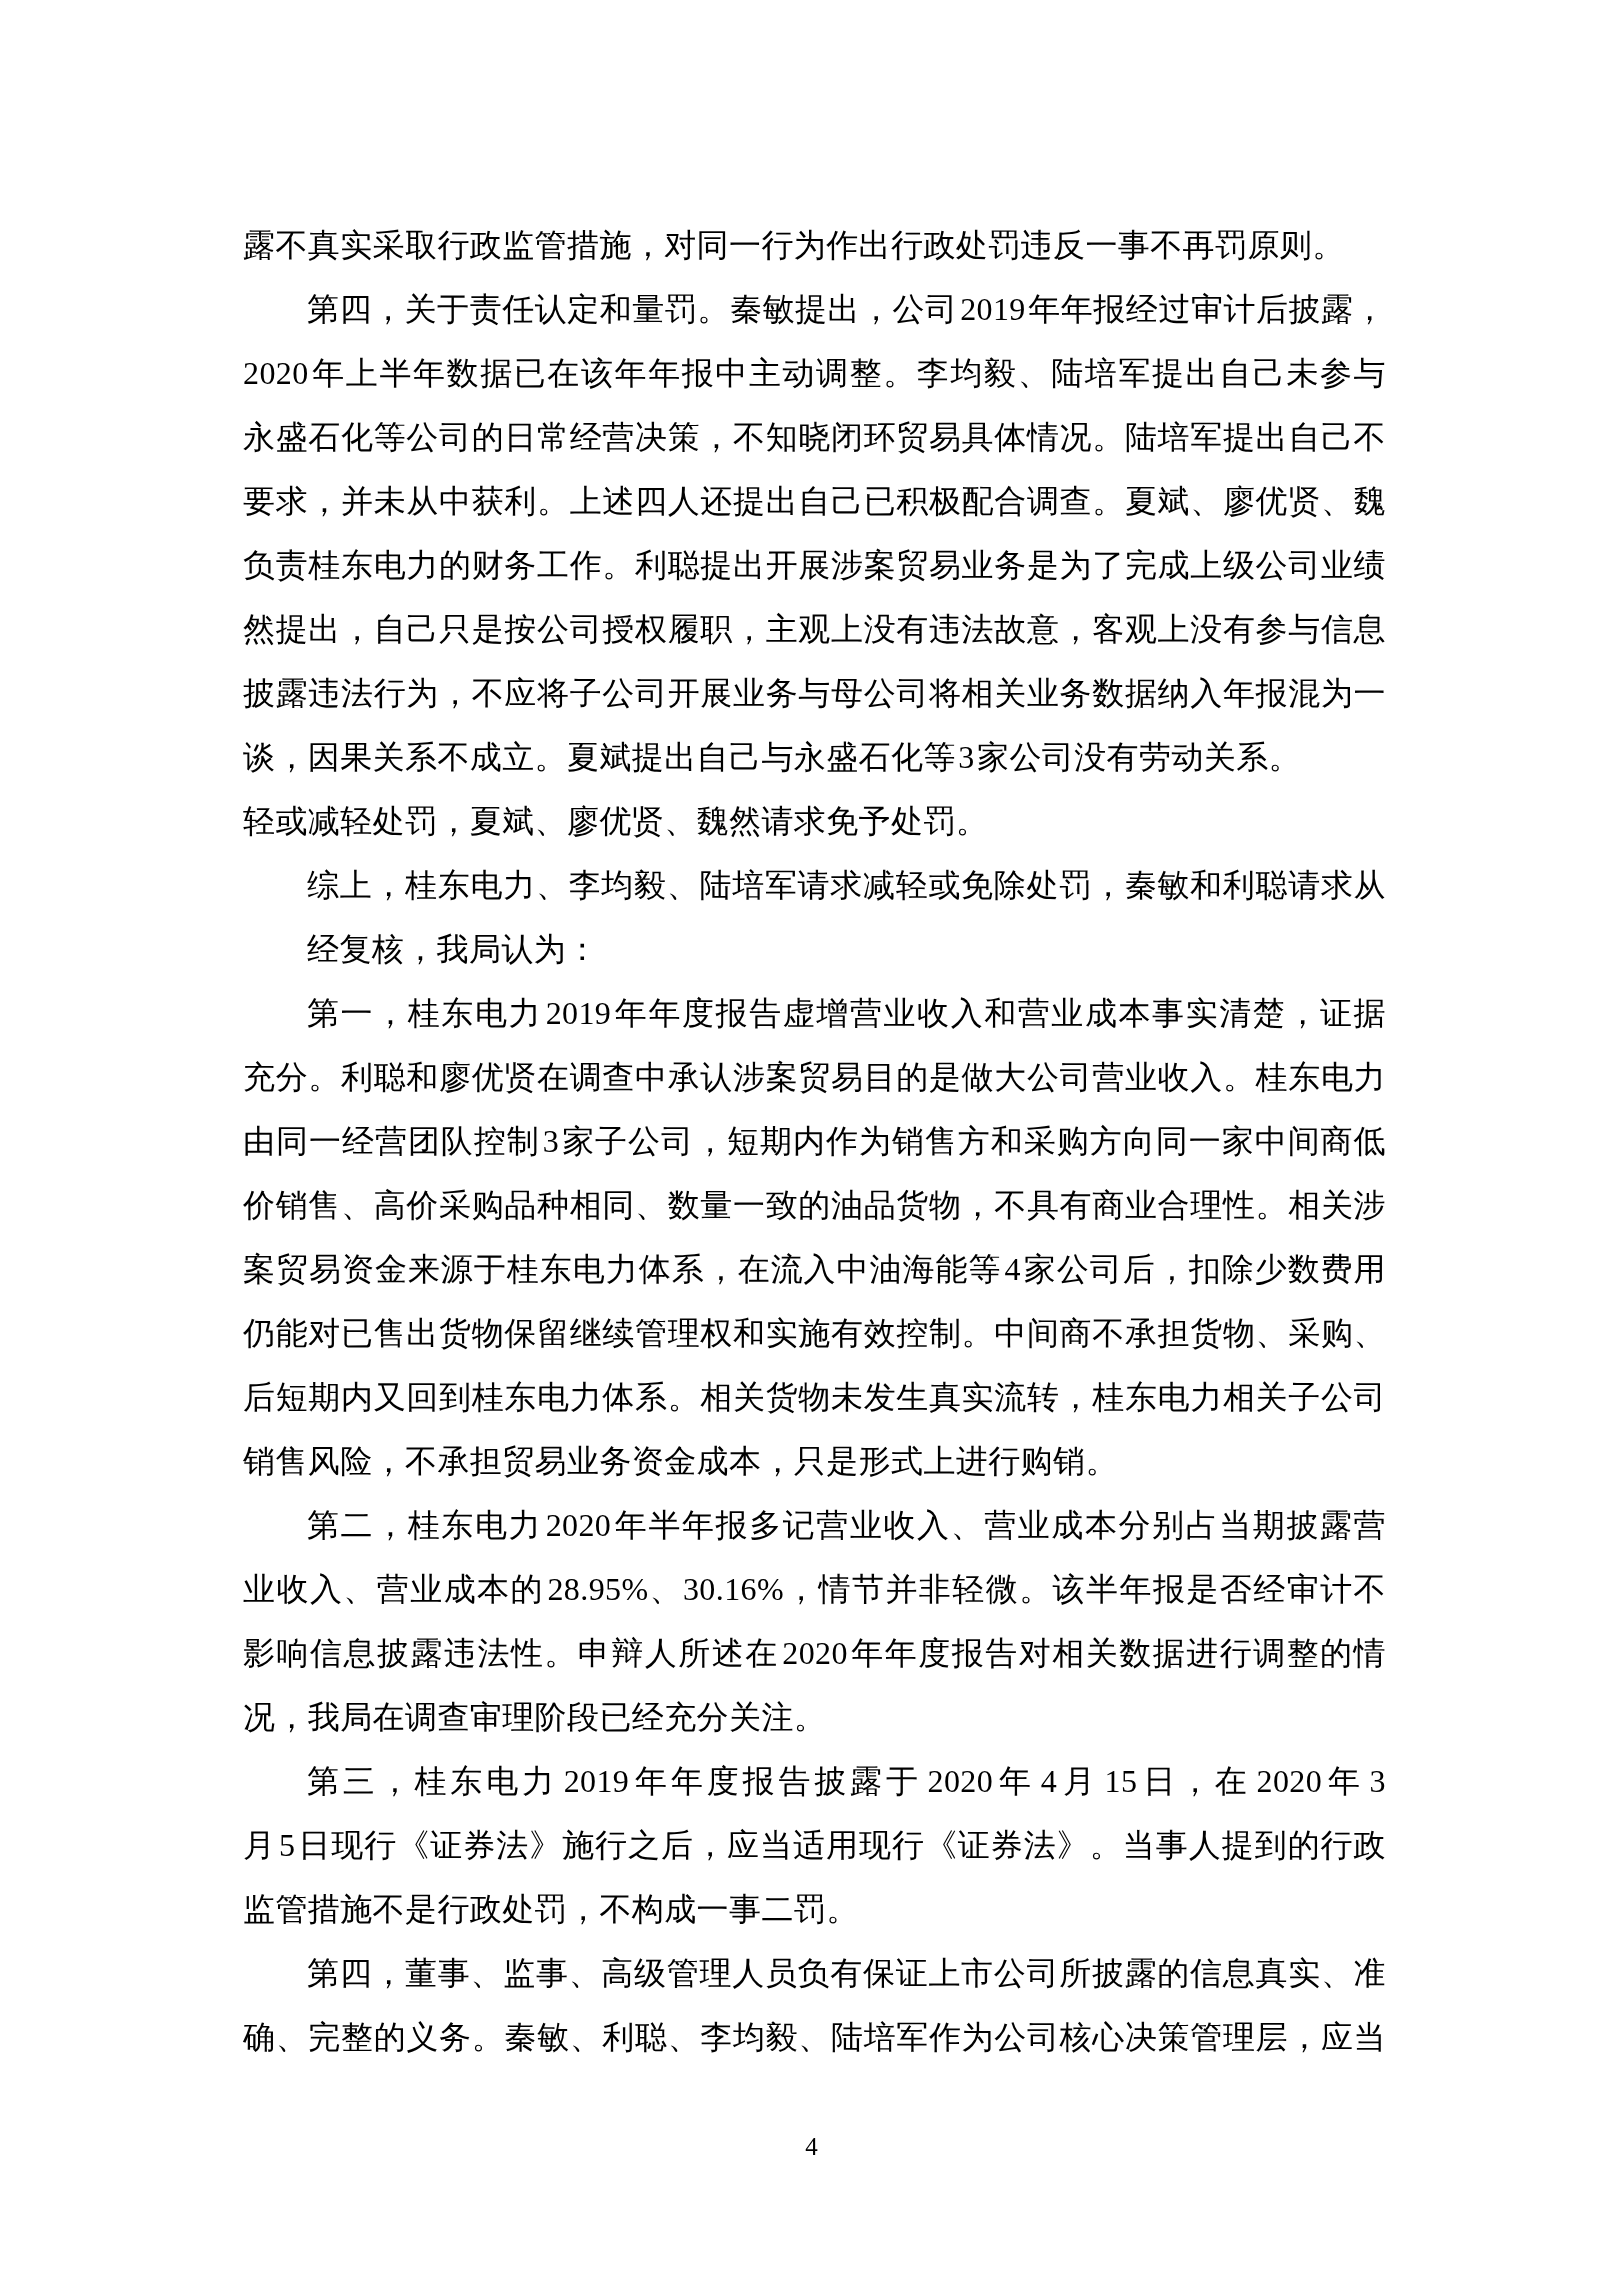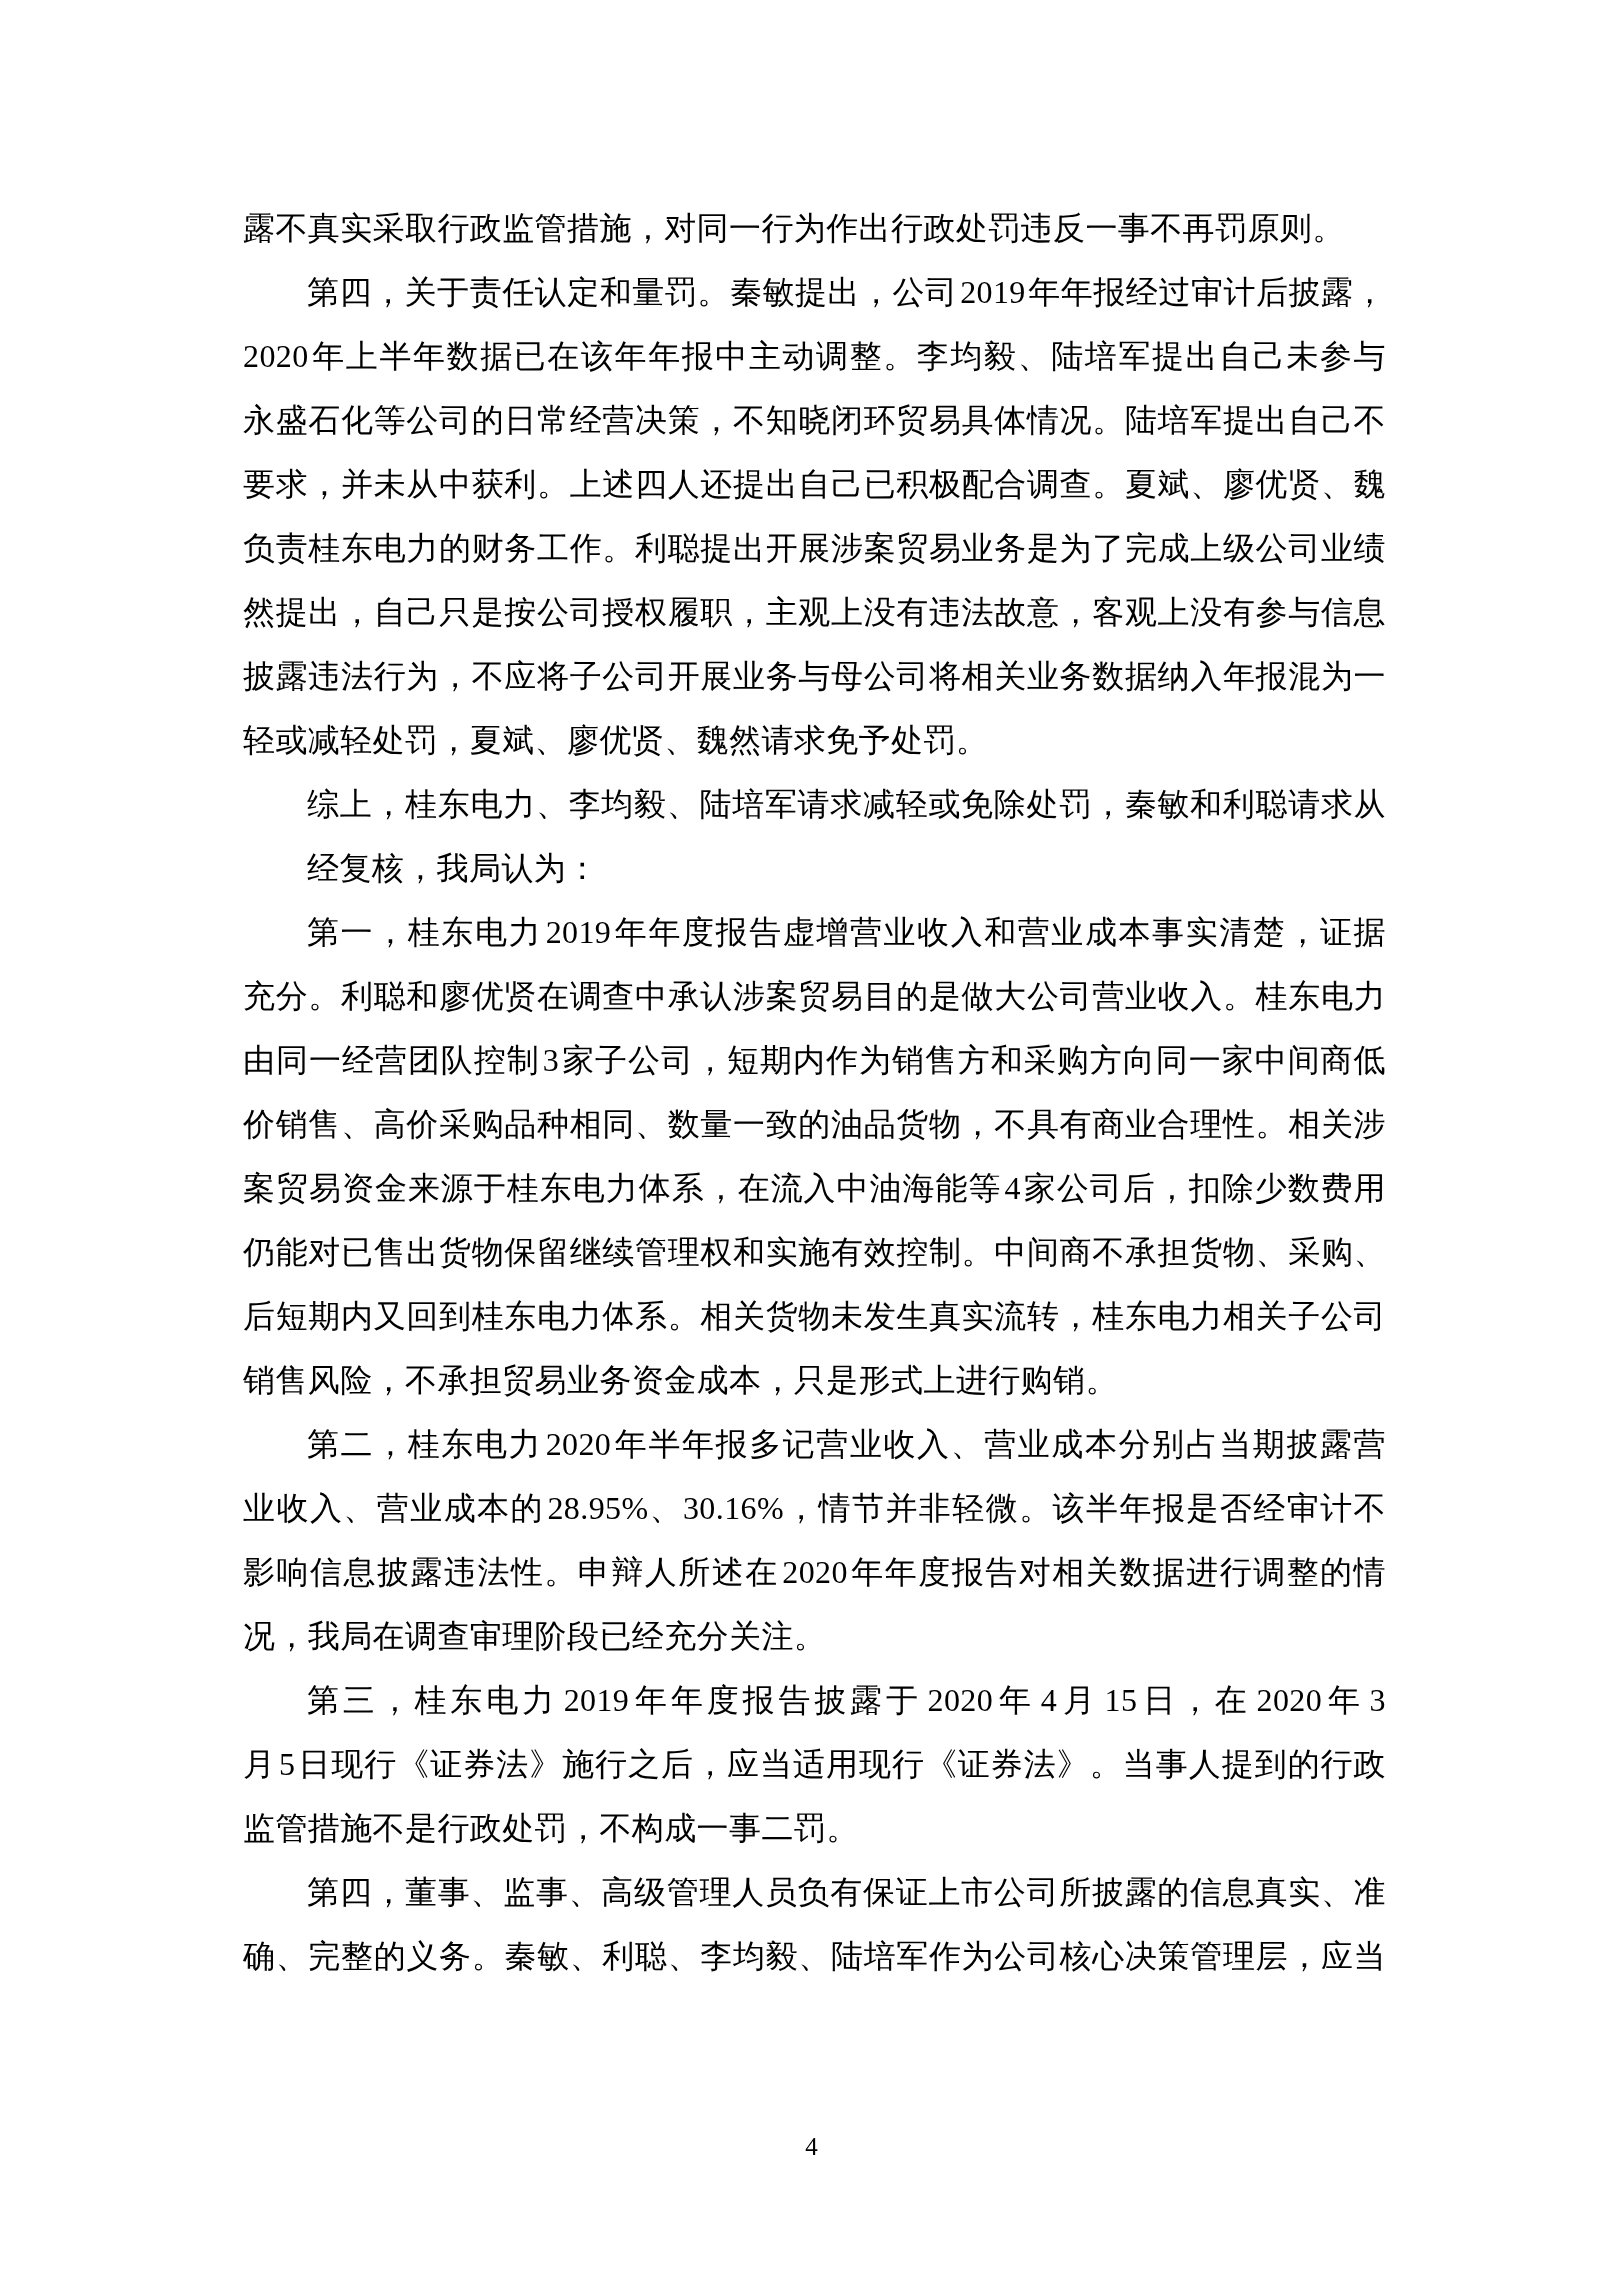--- a/index.html
+++ b/index.html
@@ -20,21 +20,21 @@
     overflow: hidden;
   }
   .page {
     position: absolute;
     inset: 0;
     background: var(--bg);
   }
   .text-body {
     position: absolute;
     left: 243px;
-    top: 196px;
+    top: 213px;
     width: 1143px;
   }
   .line {
     height: 64px;
     line-height: 64px;
     font-size: 32px;
     letter-spacing: 0.4px;
     word-spacing: -6px;
     white-space: normal;
     text-align: left;
@@ -63,20 +63,21 @@
 <div class="page">
   <div class="text-body" id="textBody">
       <div class="line">露不真实采取行政监管措施，对同一行为作出行政处罚违反一事不再罚原则。</div>
       <div class="line fill indent">第四，关于责任认定和量罚。秦敏提出，公司 2019 年年报经过审计后披露，</div>
       <div class="line fill">2020 年上半年数据已在该年年报中主动调整。李均毅、陆培军提出自己未参与</div>
       <div class="line fill">永盛石化等公司的日常经营决策，不知晓闭环贸易具体情况。陆培军提出自己不</div>
       <div class="line fill">要求，并未从中获利。上述四人还提出自己已积极配合调查。夏斌、廖优贤、魏</div>
       <div class="line fill">负责桂东电力的财务工作。利聪提出开展涉案贸易业务是为了完成上级公司业绩</div>
       <div class="line fill">然提出，自己只是按公司授权履职，主观上没有违法故意，客观上没有参与信息</div>
       <div class="line fill">披露违法行为，不应将子公司开展业务与母公司将相关业务数据纳入年报混为一</div>
+      <div class="line">谈，因果关系不成立。夏斌提出自己与永盛石化等 3 家公司没有劳动关系。</div>
       <div class="line">轻或减轻处罚，夏斌、廖优贤、魏然请求免予处罚。</div>
       <div class="line fill indent">综上，桂东电力、李均毅、陆培军请求减轻或免除处罚，秦敏和利聪请求从</div>
       <div class="line indent">经复核，我局认为：</div>
       <div class="line fill indent">第一，桂东电力 2019 年年度报告虚增营业收入和营业成本事实清楚，证据</div>
       <div class="line fill">充分。利聪和廖优贤在调查中承认涉案贸易目的是做大公司营业收入。桂东电力</div>
       <div class="line fill">由同一经营团队控制 3 家子公司，短期内作为销售方和采购方向同一家中间商低</div>
       <div class="line fill">价销售、高价采购品种相同、数量一致的油品货物，不具有商业合理性。相关涉</div>
       <div class="line fill">案贸易资金来源于桂东电力体系，在流入中油海能等 4 家公司后，扣除少数费用</div>
       <div class="line fill">仍能对已售出货物保留继续管理权和实施有效控制。中间商不承担货物、采购、</div>
       <div class="line fill">后短期内又回到桂东电力体系。相关货物未发生真实流转，桂东电力相关子公司</div>

